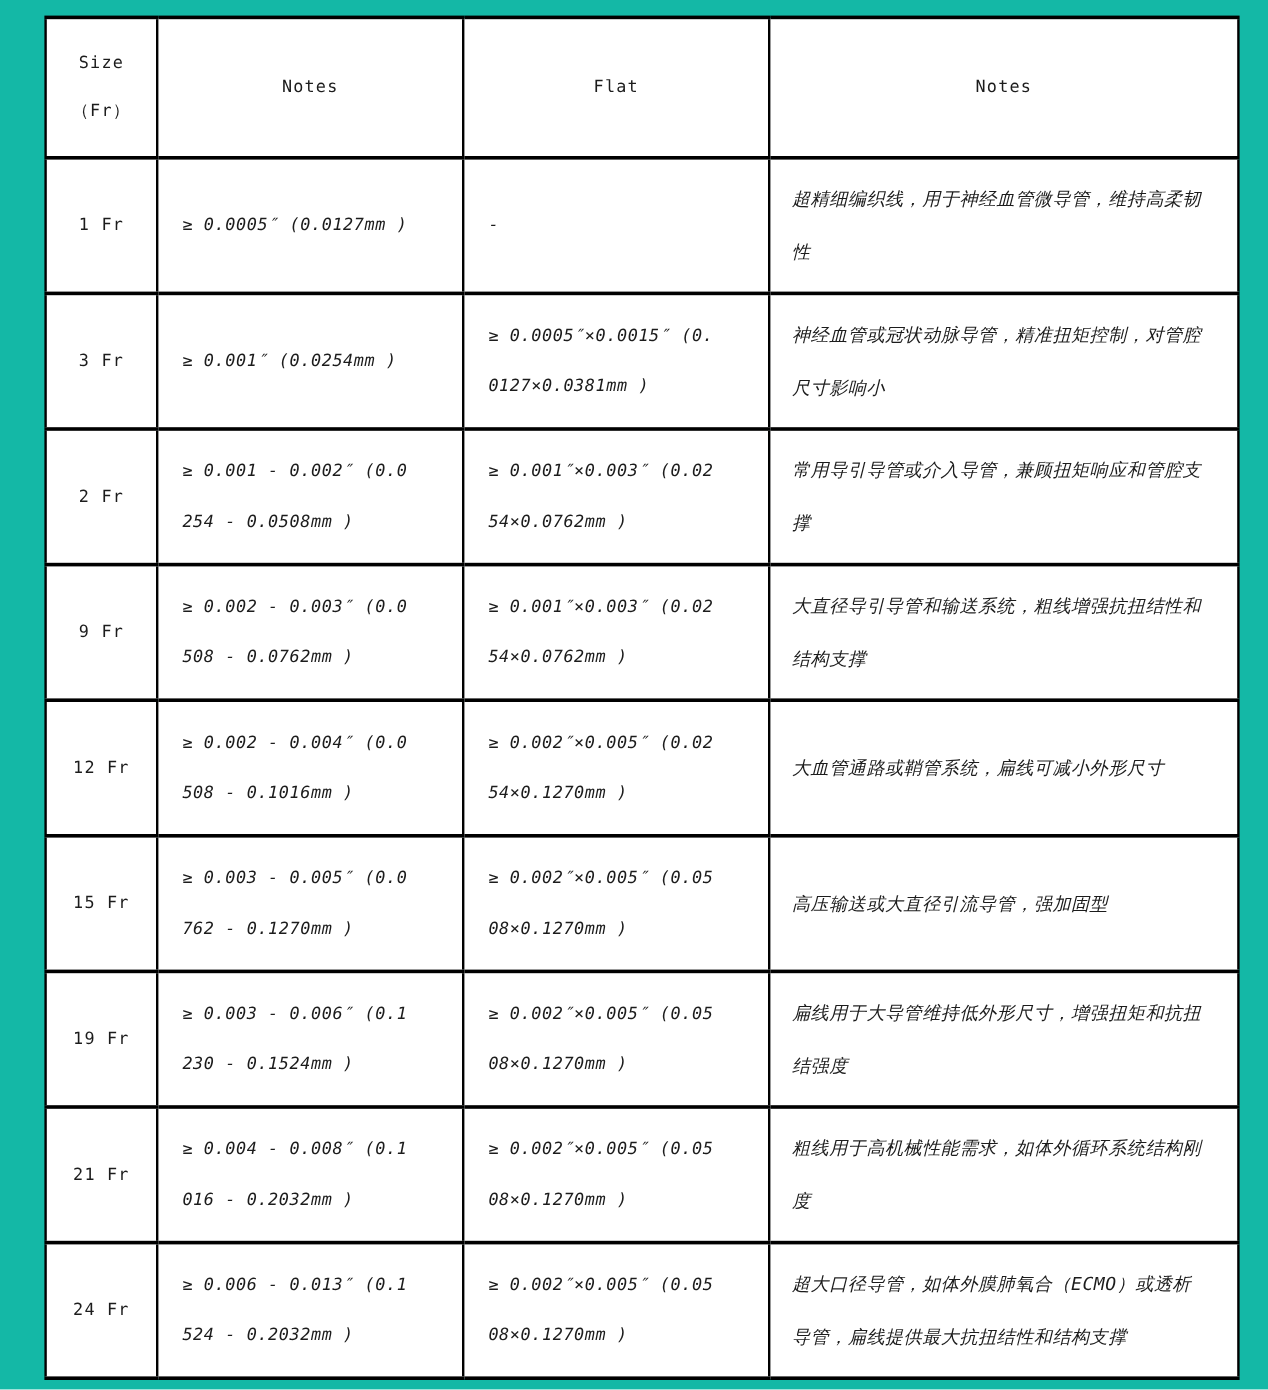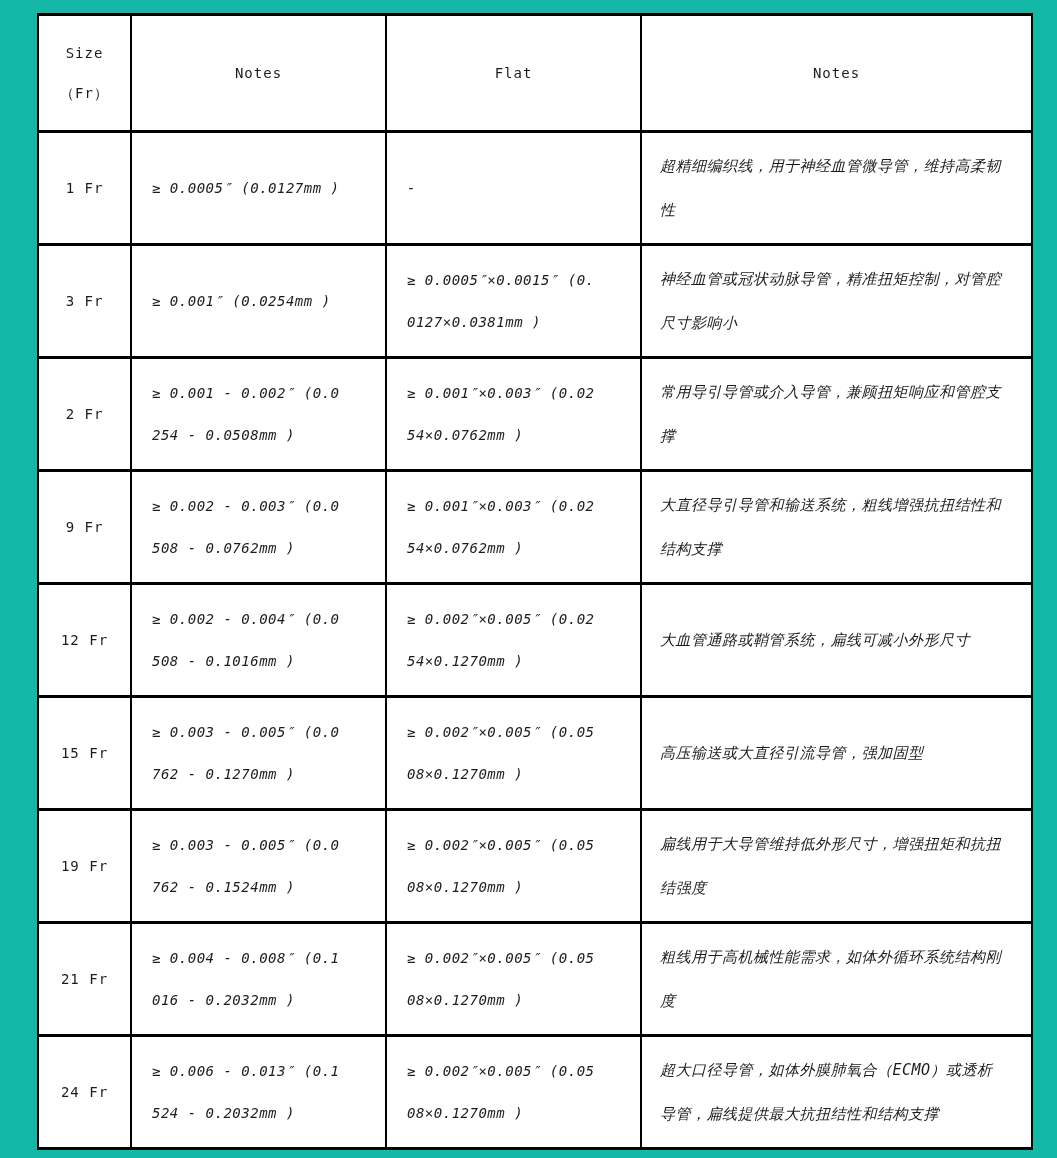--- a/index.html
+++ b/index.html
@@ -126,21 +126,21 @@
         <td class="cell-notes">大血管通路或鞘管系统，扁线可减小外形尺寸</td>
       </tr>
       <tr>
         <td class="cell-size">15 Fr</td>
         <td class="cell-measure">≥ 0.003 - 0.005″ (0.0762 - 0.1270mm )</td>
         <td class="cell-measure">≥ 0.002″×0.005″ (0.0508×0.1270mm )</td>
         <td class="cell-notes">高压输送或大直径引流导管，强加固型</td>
       </tr>
       <tr>
         <td class="cell-size">19 Fr</td>
-        <td class="cell-measure">≥ 0.003 - 0.005″ (0.0762 - 0.1524mm )</td>
+        <td class="cell-measure">≥ 0.003 - 0.006″ (0.1230 - 0.1524mm )</td>
         <td class="cell-measure">≥ 0.002″×0.005″ (0.0508×0.1270mm )</td>
         <td class="cell-notes">扁线用于大导管维持低外形尺寸，增强扭矩和抗扭结强度</td>
       </tr>
       <tr>
         <td class="cell-size">21 Fr</td>
         <td class="cell-measure">≥ 0.004 - 0.008″ (0.1016 - 0.2032mm )</td>
         <td class="cell-measure">≥ 0.002″×0.005″ (0.0508×0.1270mm )</td>
         <td class="cell-notes">粗线用于高机械性能需求，如体外循环系统结构刚度</td>
       </tr>
       <tr>

